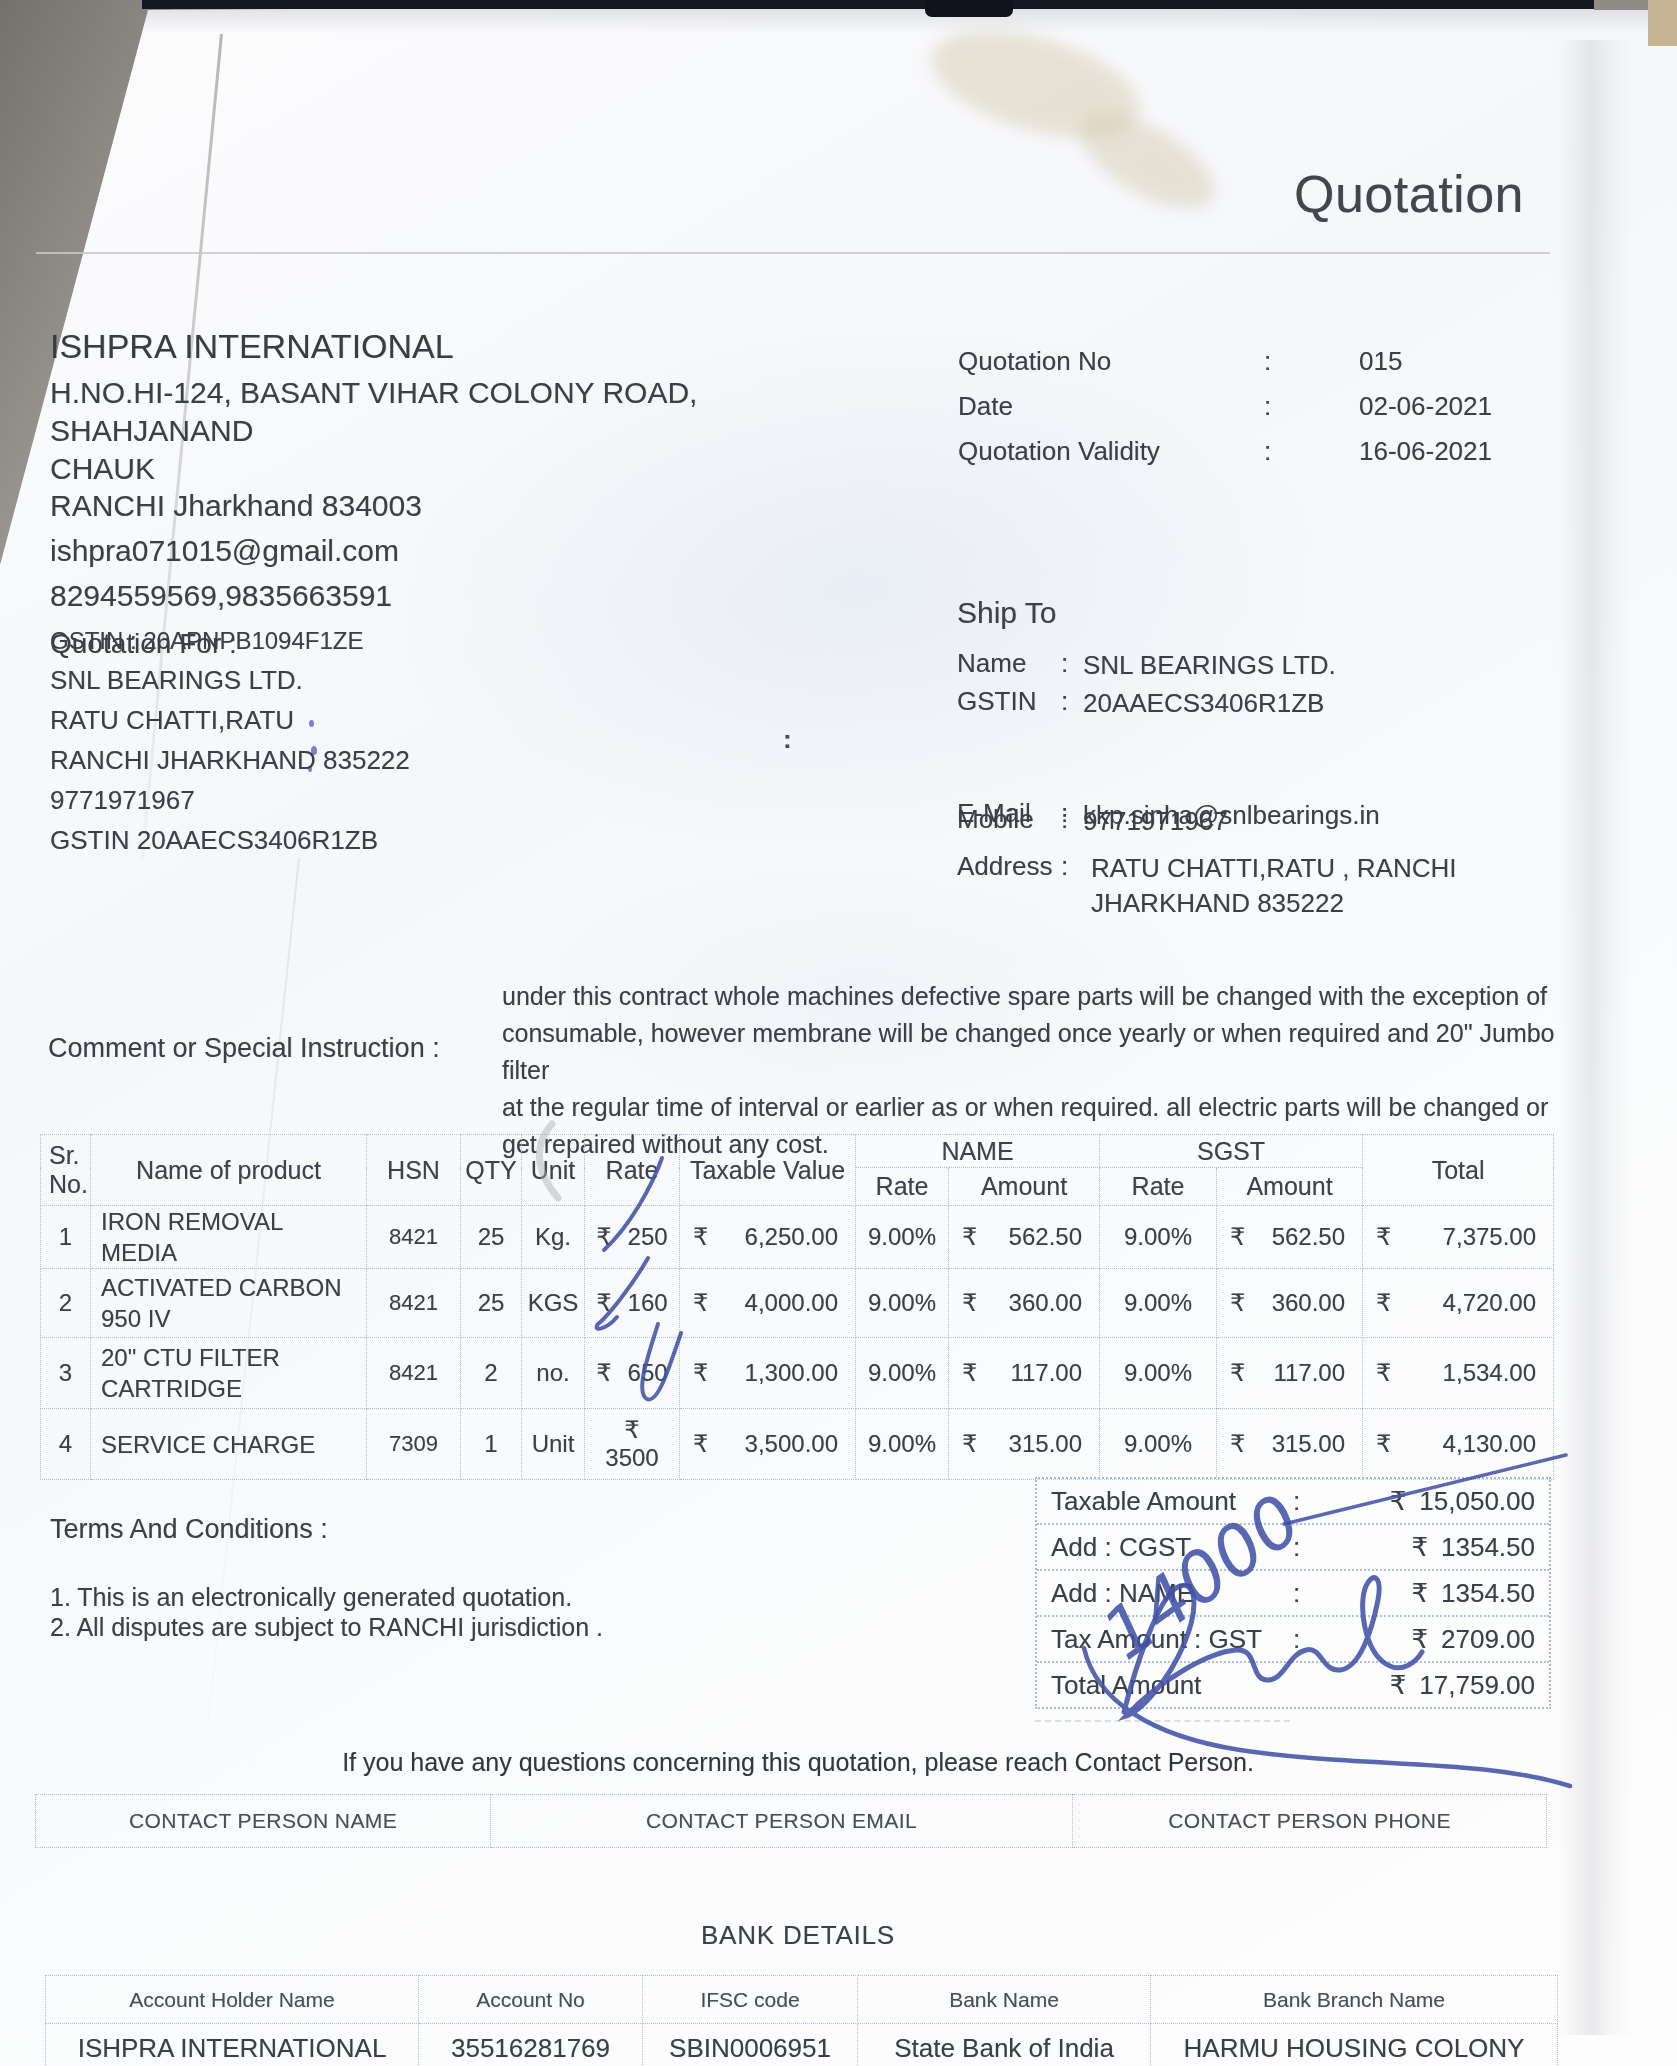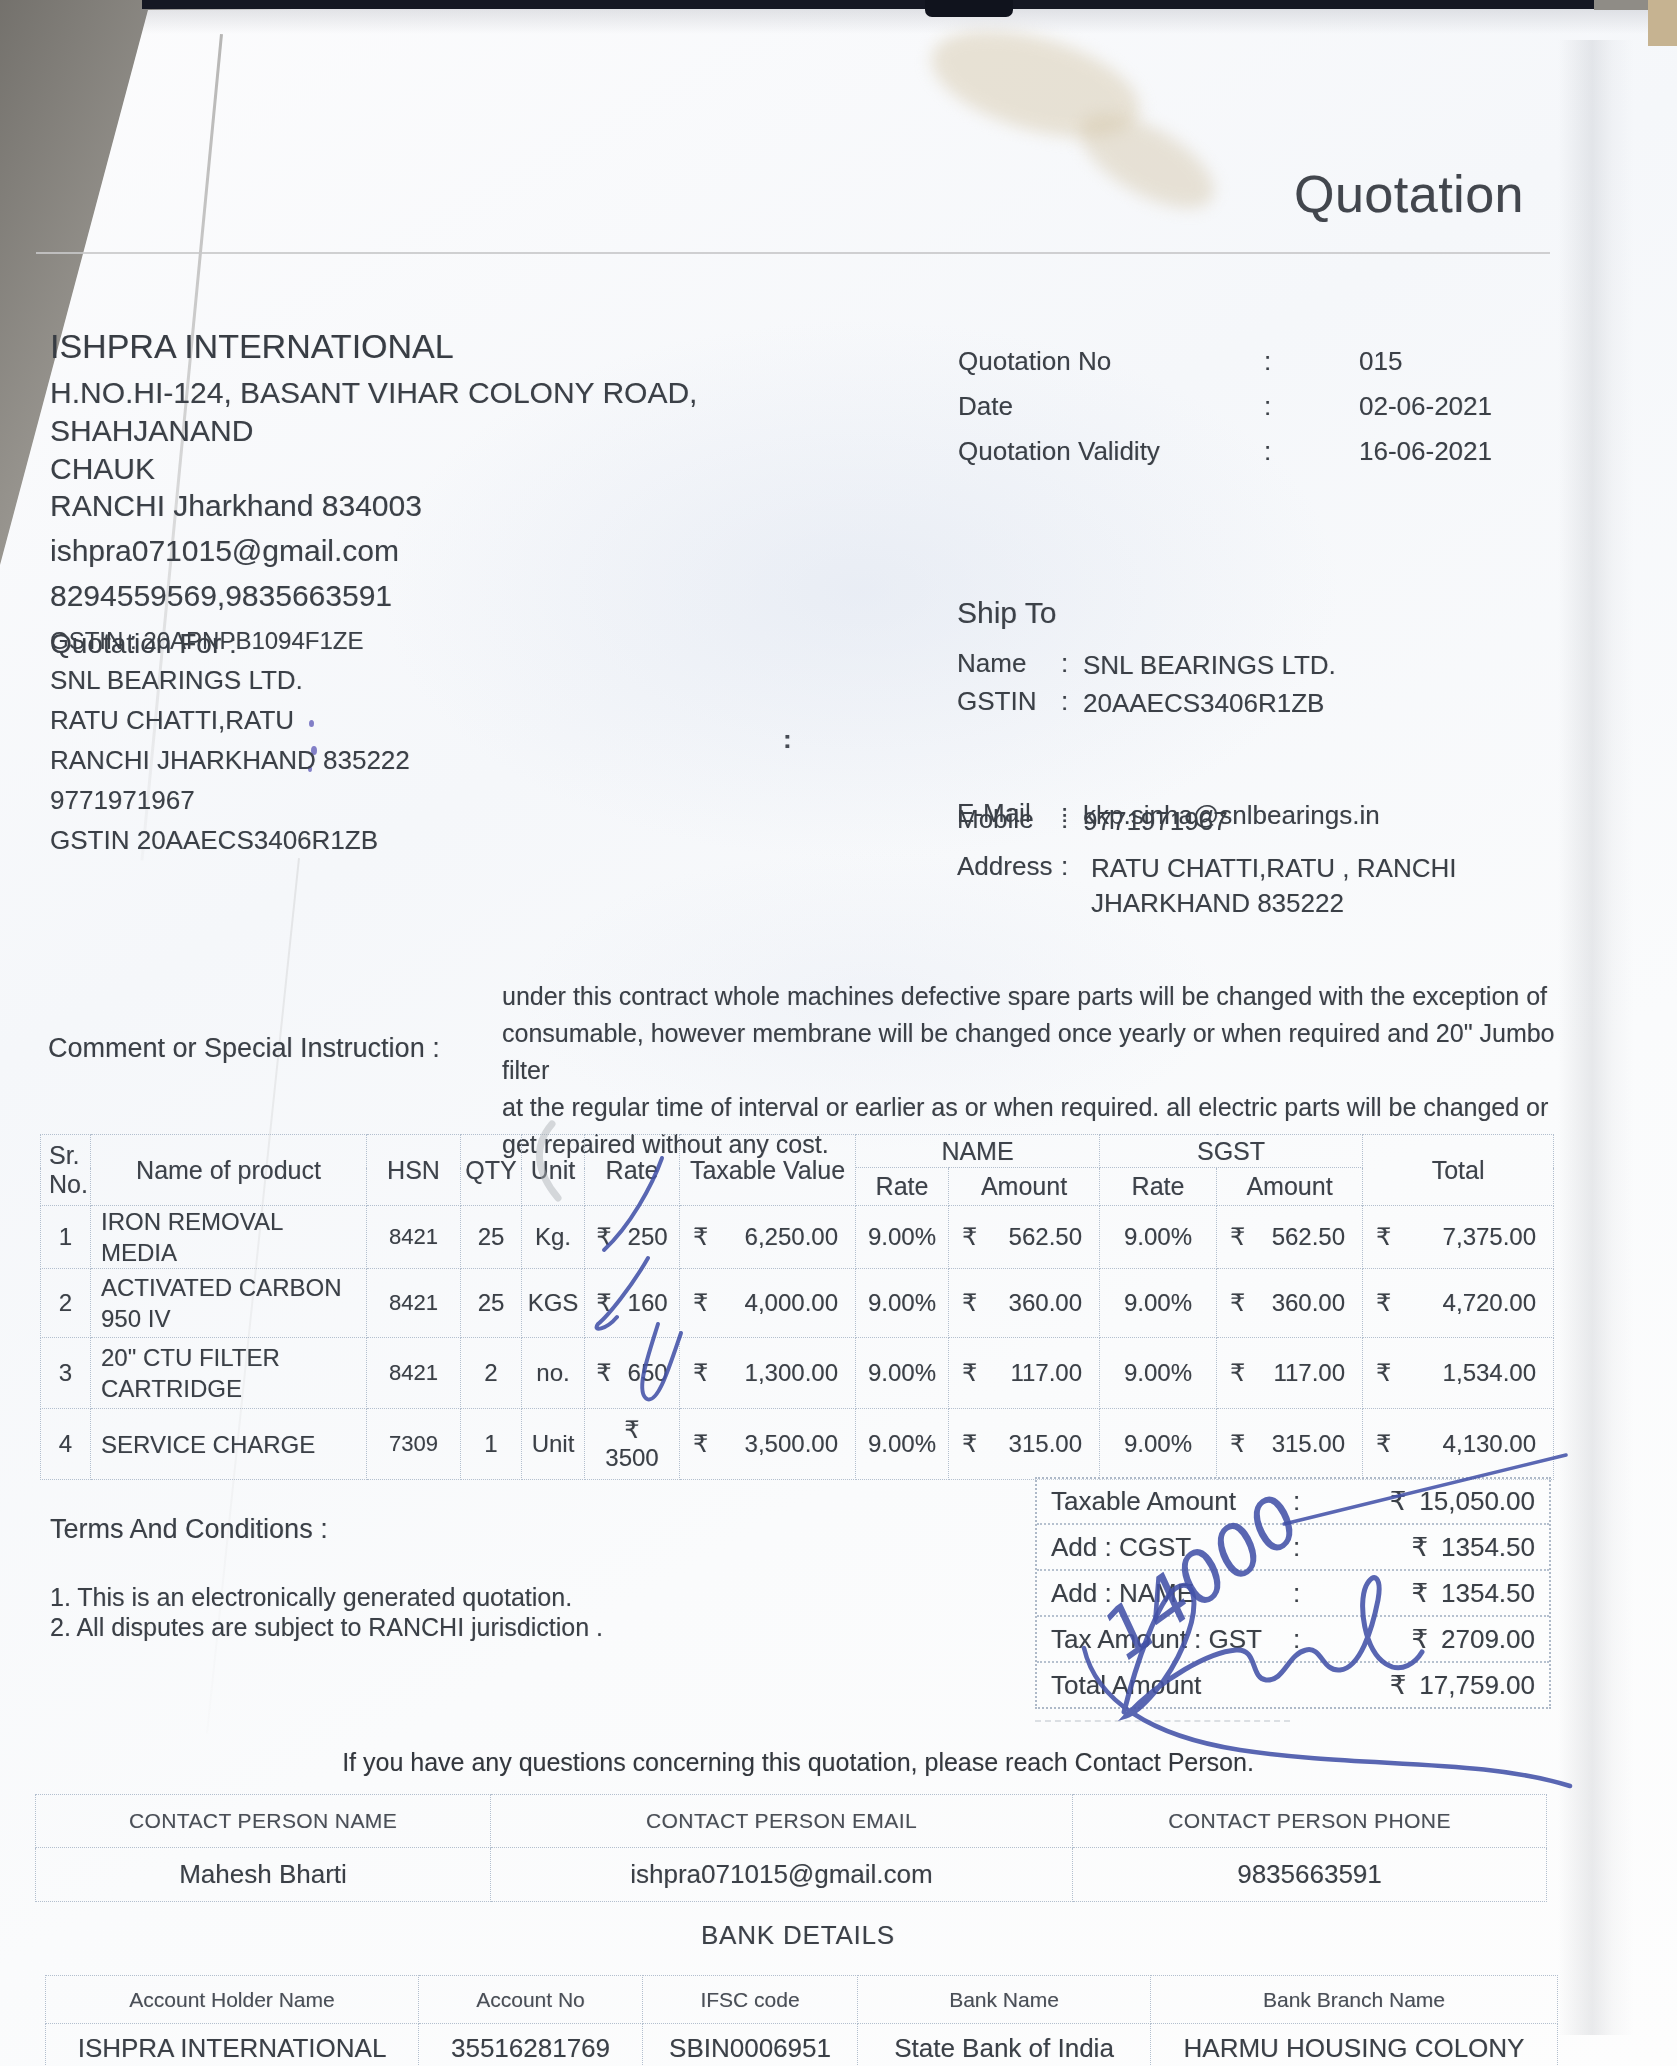--- a/index.html
+++ b/index.html
@@ -463,25 +463,20 @@
           <col style="width:455px">
           <col style="width:582px">
           <col style="width:474px">
         </colgroup>
       <tbody>
           <tr>
         <th>CONTACT PERSON NAME</th>
         <th>CONTACT PERSON EMAIL</th>
         <th>CONTACT PERSON PHONE</th>
       </tr>
-      <tr>
-        <td>Mahesh Bharti</td>
-        <td>ishpra071015@gmail.com</td>
-        <td>9835663591</td>
-      </tr>
     </tbody>
       </table>
 
     <div class="bank-title">BANK DETAILS</div>
     <table class="bank">
       <colgroup>
           <col style="width:373px">
           <col style="width:224px">
           <col style="width:215px">
           <col style="width:293px">

